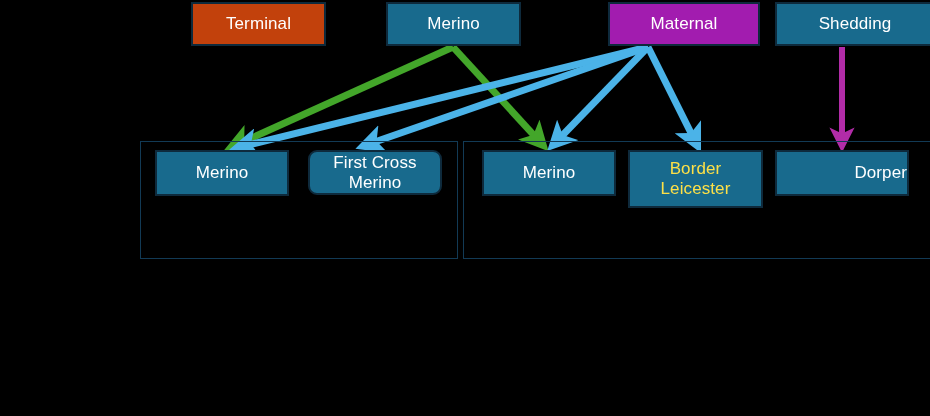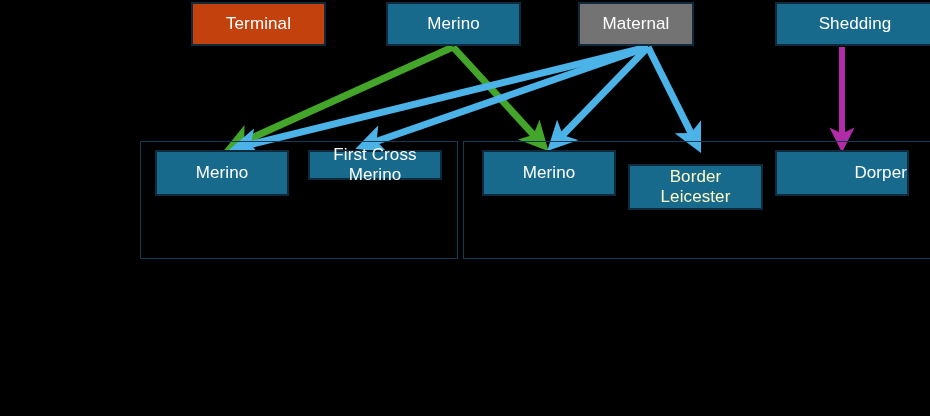--- a/index.html
+++ b/index.html
@@ -70,30 +70,30 @@
         <path d="M 648 47 L 366 145" stroke="#4BB3E8" stroke-width="7" fill="none" stroke-linecap="butt" marker-end="url(#ah-blue)"></path>
         <path d="M 648 47 L 555 143" stroke="#4BB3E8" stroke-width="7" fill="none" stroke-linecap="butt" marker-end="url(#ah-blue)"></path>
         <path d="M 648 47 L 696 143" stroke="#4BB3E8" stroke-width="7" fill="none" stroke-linecap="butt" marker-end="url(#ah-blue)"></path>
         <path d="M 842 47 L 842 143" stroke="#B22CA8" stroke-width="6" fill="none" stroke-linecap="butt" marker-end="url(#ah-magenta)"></path>
       </g>
   </svg>
 
   <div id="top-row">
       <div class="node" style="left: 191px; top: 2px; width: 135px; height: 44px; background: #c2410c; border-color: rgb(14, 42, 60); color: rgb(255, 255, 255);"><span>Terminal</span></div>
       <div class="node" style="left: 386px; top: 2px; width: 135px; height: 44px; background: rgb(24, 106, 141); border-color: rgb(14, 42, 60); color: rgb(255, 255, 255);"><span>Merino</span></div>
-      <div class="node" style="left: 578px; top: 2px; width: 116px; height: 44px; background: #737373; border-color: rgb(14, 42, 60); color: rgb(255, 255, 255);"><span>Maternal</span></div>
+      <div class="node" style="left: 608px; top: 2px; width: 152px; height: 44px; background: #a21caf; border-color: rgb(14, 42, 60); color: rgb(255, 255, 255);"><span>Maternal</span></div>
       <div class="node" style="left: 775px; top: 2px; width: 160px; height: 44px; background: rgb(24, 106, 141); border-color: rgb(14, 42, 60); color: rgb(255, 255, 255);"><span>Shedding</span></div>
     </div>
   <div id="bottom-groups">
       <div class="group-box" style="left: 140px; top: 141px; width: 318px; height: 118px; border-color: rgb(18, 58, 85);"></div>
       <div class="group-box" style="left: 463px; top: 141px; width: 477px; height: 118px; border-color: rgb(18, 58, 85);"></div>
     </div>
   <div id="bottom-row">
       <div class="node" style="left: 155px; top: 150px; width: 134px; height: 46px; background: rgb(24, 106, 141); border-color: rgb(14, 42, 60); color: rgb(255, 255, 255);"><span>Merino</span></div>
-      <div class="node" style="left: 308px; top: 150px; width: 134px; height: 30px; background: rgb(24, 106, 141); border-color: rgb(14, 42, 60); color: rgb(255, 255, 255);"><span>First Cross
+      <div class="node" style="left: 308px; top: 150px; width: 134px; height: 45px; background: rgb(24, 106, 141); border-color: rgb(14, 42, 60); color: rgb(255, 255, 255); border-radius: 9px;"><span>First Cross
 Merino</span></div>
       <div class="node" style="left: 482px; top: 150px; width: 134px; height: 46px; background: rgb(24, 106, 141); border-color: rgb(14, 42, 60); color: rgb(255, 255, 255);"><span>Merino</span></div>
-      <div class="node" style="left: 628px; top: 150px; width: 135px; height: 46px; background: rgb(24, 106, 141); border-color: rgb(14, 42, 60); color: #fef9c3; margin-top: 14px;"><span>Border
+      <div class="node" style="left: 628px; top: 150px; width: 135px; height: 58px; background: rgb(24, 106, 141); border-color: rgb(14, 42, 60); color: #fde047;"><span>Border
 Leicester</span></div>
       <div class="node" style="left: 775px; top: 150px; width: 134px; height: 46px; background: rgb(24, 106, 141); border-color: rgb(14, 42, 60); color: rgb(255, 255, 255); justify-content: flex-end;"><span>Dorper</span></div>
     </div>
 
 </div>
 
 </body></html>

